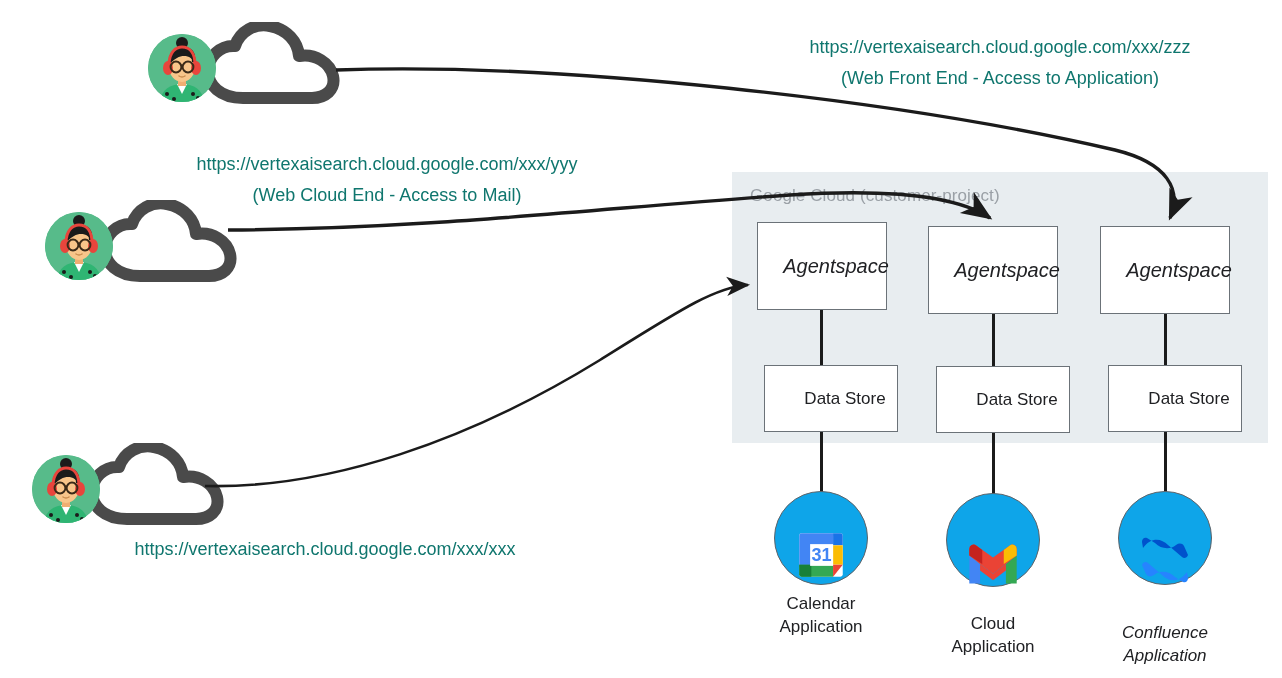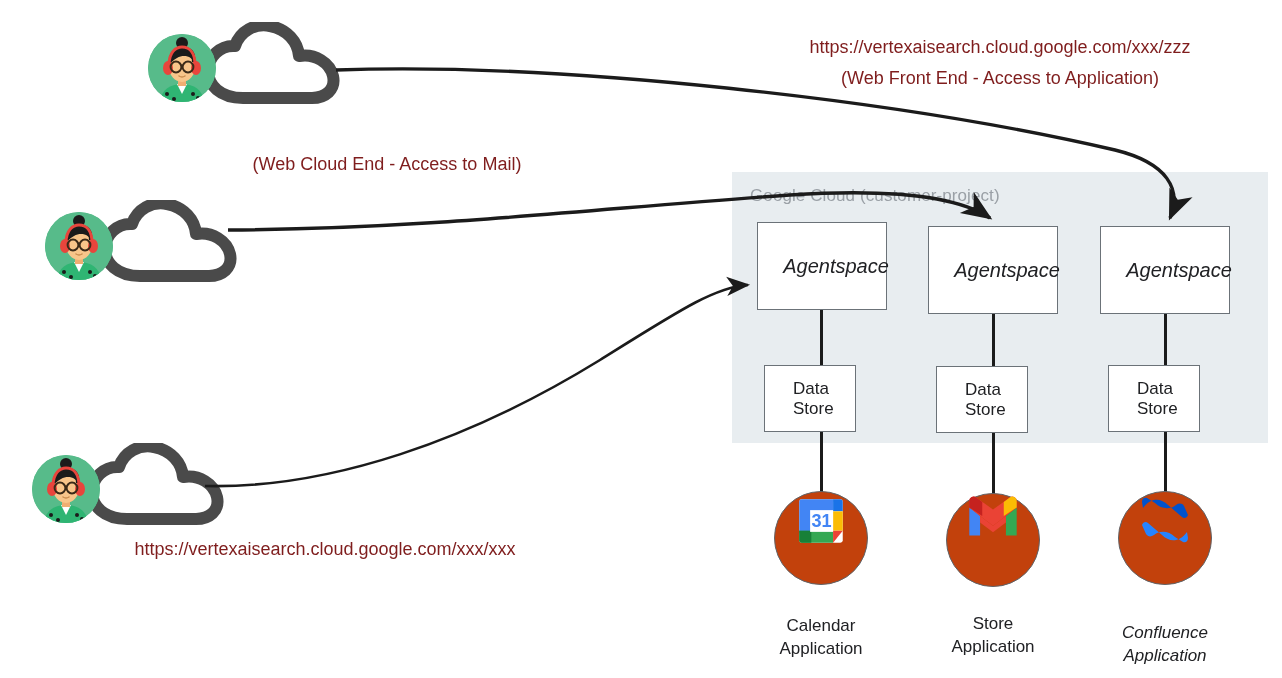--- a/index.html
+++ b/index.html
@@ -41,52 +41,53 @@
 
   
   .node-box {
     position: absolute;
     background: #ffffff;
     border: 1.4px solid #6b7278;
     box-sizing: border-box;
     display: flex;
     align-items: center;
     justify-content: center;
+    text-align: center;
     padding-left: 28px;
   }
   .agentspace-box {
     width: 130px;
     height: 88px;
     font-size: 20px;
     font-style: italic;
   }
   .datastore-box {
-    width: 92px;
+    width: 134px;
     height: 67px;
     font-size: 17px;
   }
 
   
   .vline {
     position: absolute;
     width: 3px;
     background: #1b1b1b;
   }
 
   
   .app-circle {
     position: absolute;
     width: 94px;
     height: 94px;
     border-radius: 50%;
-    background: #c2410c;
+    background: #0ea5e9;
     border: 1.3px solid #5f6368;
     box-sizing: border-box;
     display: flex;
-    align-items: flex-start;
+    align-items: flex-end;
     justify-content: center;
   }
   .app-label {
     position: absolute;
     width: 180px;
     text-align: center;
     font-size: 17px;
     line-height: 23px;
     color: #202124;
   }
@@ -112,21 +113,21 @@
     overflow: hidden;
     background: #57bb8a;
   }
 
   
   .url-label {
     position: absolute;
     text-align: center;
     font-size: 18px;
     line-height: 31px;
-    color: #7f1d1d;
+    color: #0f766e;
     white-space: nowrap;
   }
 
   svg.arrows {
     position: absolute;
     left: 0;
     top: 0;
     width: 1282px;
     height: 678px;
     pointer-events: none;
@@ -235,20 +236,21 @@
       </svg>
     </div>
   </div>
 
   <div class="url-label" style="left:800px; top:32px; width:400px;">
     <div>https://vertexaisearch.cloud.google.com/xxx/zzz</div>
     <div>(Web Front End - Access to Application)</div>
   </div>
 
   <div class="url-label" style="left:187px; top:149px; width:400px;">
+    <div>https://vertexaisearch.cloud.google.com/xxx/yyy</div>
     <div>(Web Cloud End - Access to Mail)</div>
   </div>
 
   <div class="url-label" style="left:125px; top:534px; width:400px;">
     <div>https://vertexaisearch.cloud.google.com/xxx/xxx</div>
   </div>
 
   <div class="vline" style="left:820px; top:310px; height:56px;"></div>
   <div class="vline" style="left:992px; top:313px; height:53px;"></div>
   <div class="vline" style="left:1164px; top:313px; height:53px;"></div>
@@ -302,26 +304,26 @@
     </svg>
   </div>
 
   <div class="app-circle" style="left:1118px; top:491px;">
     <svg width="56" height="52" viewBox="0 0 56 52">
       <path d="M6 15 C14 4 24 5 31 12 L45 24 C47 26 50 25 51 22 L47 13 C45 10 42 10 39 12 C33 17 24 16 18 10 L10 5 C7 4 5 6 5 9 Z" fill="#0052cc" transform="translate(0,1)"></path>
       <path d="M50 40 C42 51 32 50 25 43 L11 31 C9 29 6 30 5 33 L9 42 C11 45 14 45 17 43 C23 38 32 39 38 45 L46 50 C49 51 51 49 51 46 Z" fill="#2684ff"></path>
     </svg>
   </div>
 
-  <div class="app-label" style="left:731px; top:614px;">
+  <div class="app-label" style="left:731px; top:592px;">
     <div>Calendar</div>
     <div>Application</div>
   </div>
   <div class="app-label" style="left:903px; top:612px;">
-    <div>Store</div>
+    <div>Cloud</div>
     <div>Application</div>
   </div>
   <div class="app-label" style="left:1075px; top:621px;font-style:italic;">
     <div>Confluence</div>
     <div>Application</div>
   </div>
 
   <svg class="arrows" viewBox="0 0 1282 678">
     <defs>
       <marker id="ah" markerWidth="10" markerHeight="10" refX="8.2" refY="4" orient="auto" markerUnits="strokeWidth">

